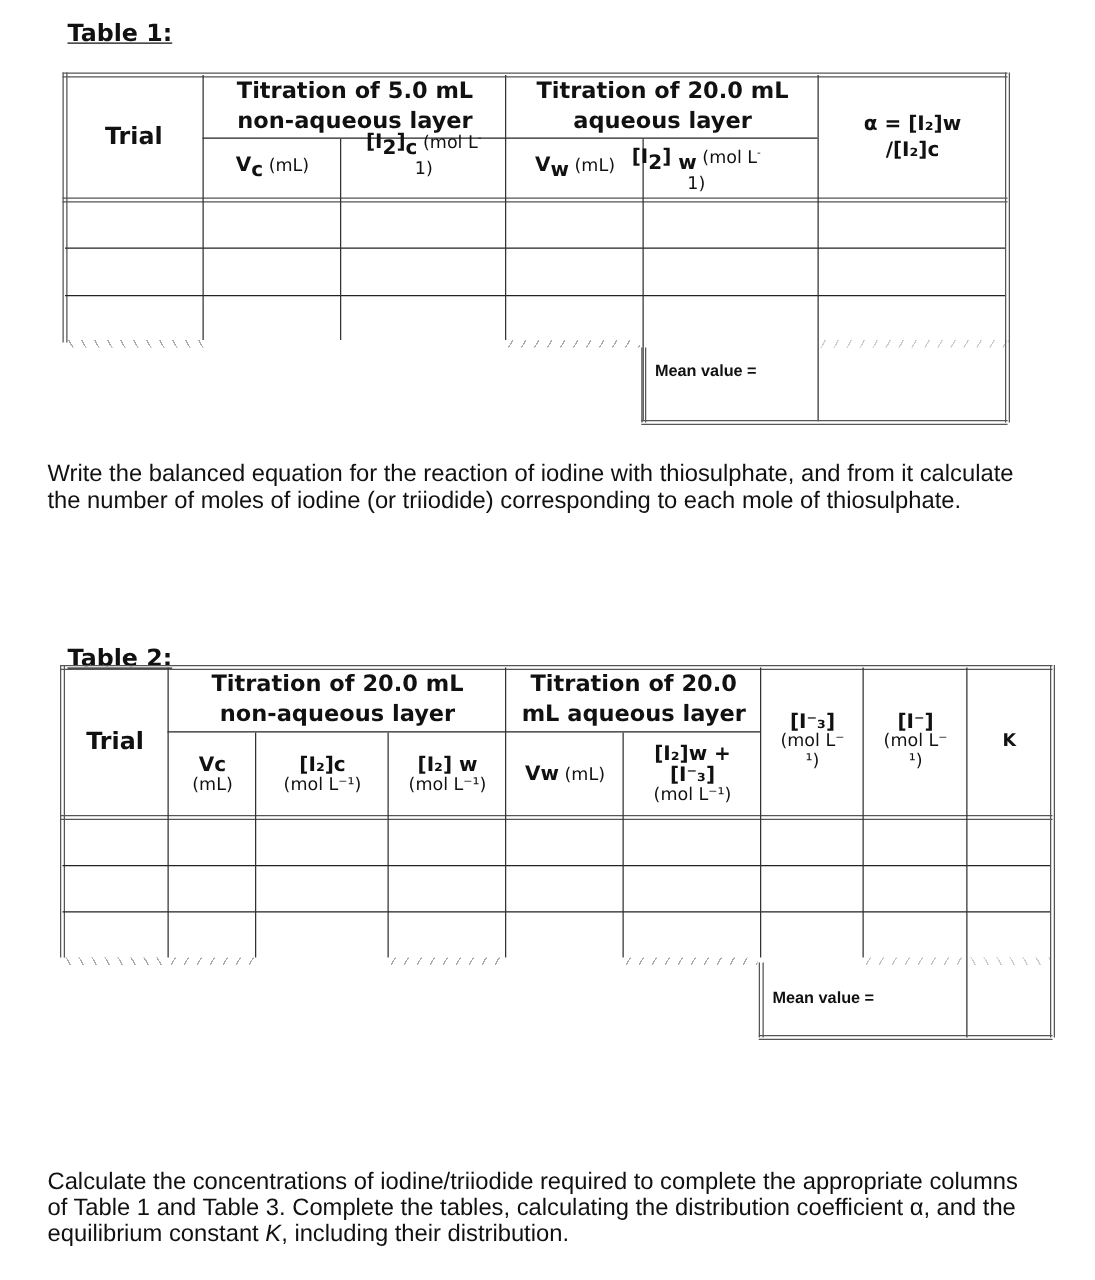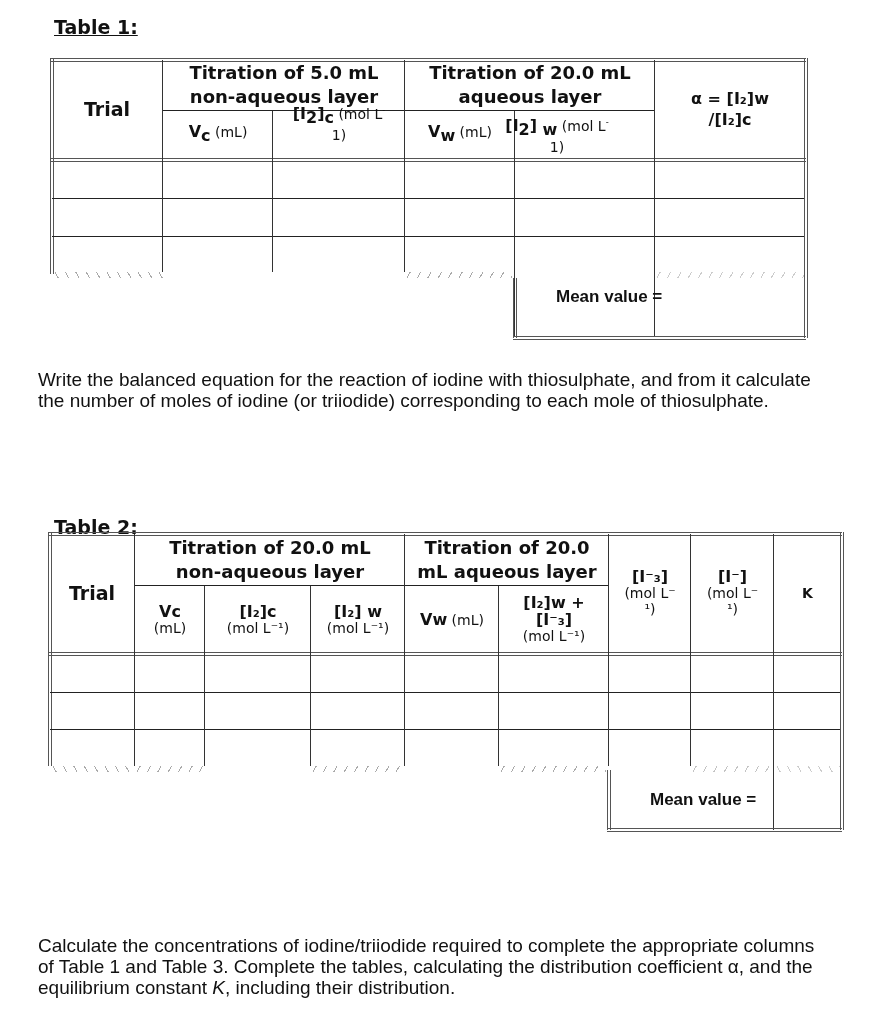--- a/index.html
+++ b/index.html
@@ -16,21 +16,21 @@
   .b15 { font-weight:bold; font-size:16px; }
   sub, sup { font-size:60%; }
   .line-h { position:absolute; height:0; border-top:1.5px solid #222; }
   .line-v { position:absolute; width:0; border-left:1.5px solid #333; }
   .dbl-h { position:absolute; height:2px; border-top:1px solid #555; border-bottom:1px solid #555; }
   .dbl-v { position:absolute; width:2px; border-left:1px solid #555; border-right:1px solid #555; }
   .hatch { position:absolute; height:6px;
            background:repeating-linear-gradient(60deg, transparent 0 5px, #aaa 5px 6px, transparent 6px 9px); }
   .hatch.r { background:repeating-linear-gradient(120deg, transparent 0 5px, #aaa 5px 6px, transparent 6px 9px); }
   .input-cell { position:absolute; box-sizing:border-box; background:transparent; cursor:text; }
-  .mean-lbl { font-weight:bold; font-size:17px; font-family:"Liberation Sans", sans-serif;margin-left:32px; }
+  .mean-lbl { font-weight:bold; font-size:13px; font-family:"Liberation Sans", sans-serif; }
 </style>
 </head>
 <body>
 
 <div class="abs heading" style="left:54px;top:16px;">Table 1:</div>
 
 <div>
 
   <div class="dbl-v" style="left:50px;top:58px;height:216px;"></div>
   <div class="dbl-v" style="left:804px;top:58px;height:216px;"></div>

